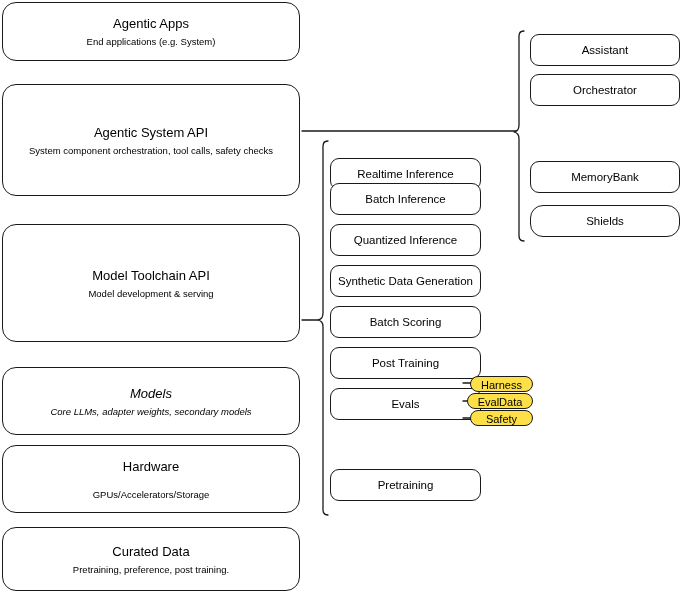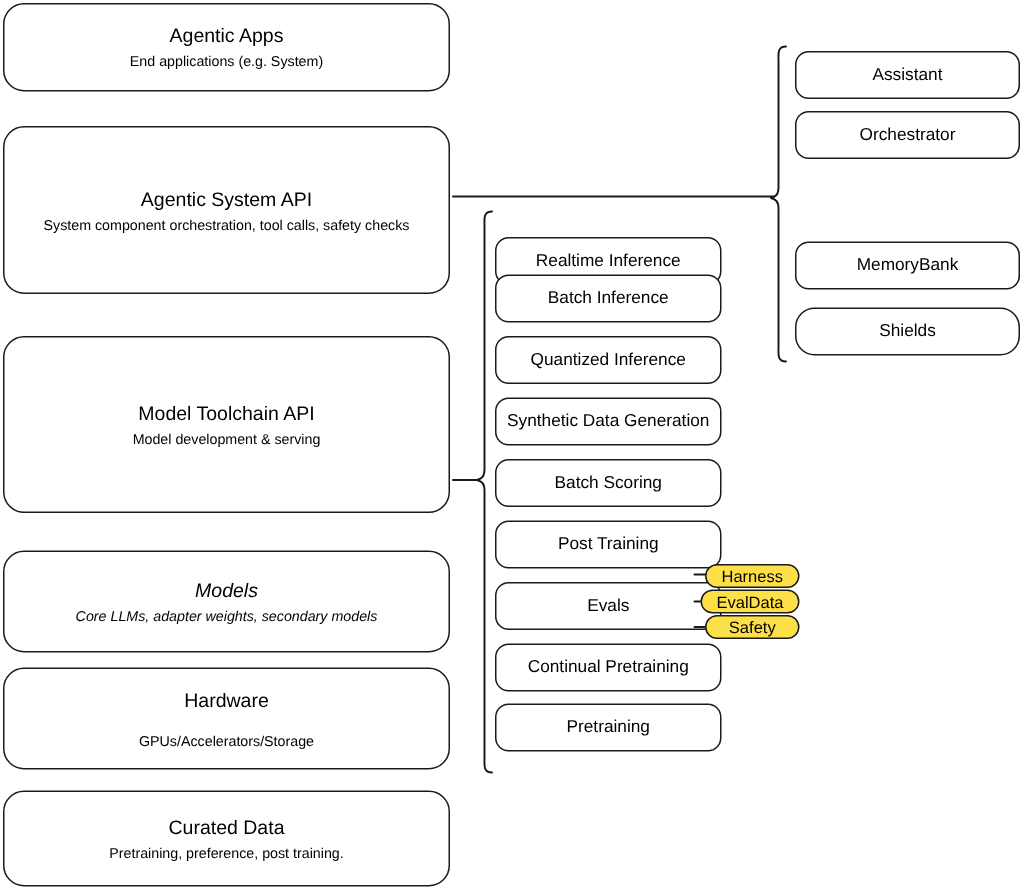--- a/index.html
+++ b/index.html
@@ -184,23 +184,20 @@
   </div>
   <div class="box mid-box" style="top:306px;">
     <div class="layer-title">Batch Scoring</div>
   </div>
   <div class="box mid-box" style="top:388px;">
     <div class="layer-title">Evals</div>
   </div>
   <div class="box mid-box" style="top:347px;">
     <div class="layer-title">Post Training</div>
   </div>
-  <div class="box mid-box" style="top:429px;">
-    <div class="layer-title">Continual Pretraining</div>
-  </div>
   <div class="box mid-box" style="top:469px;">
     <div class="layer-title">Pretraining</div>
   </div>
 
   <div class="badge" style="left:470px; top:376px; width:63px; height:16px;">
     <span>Harness</span>
   </div>
   <div class="badge" style="left:467px; top:393px; width:66px; height:16px;">
     <span>EvalData</span>
   </div>

